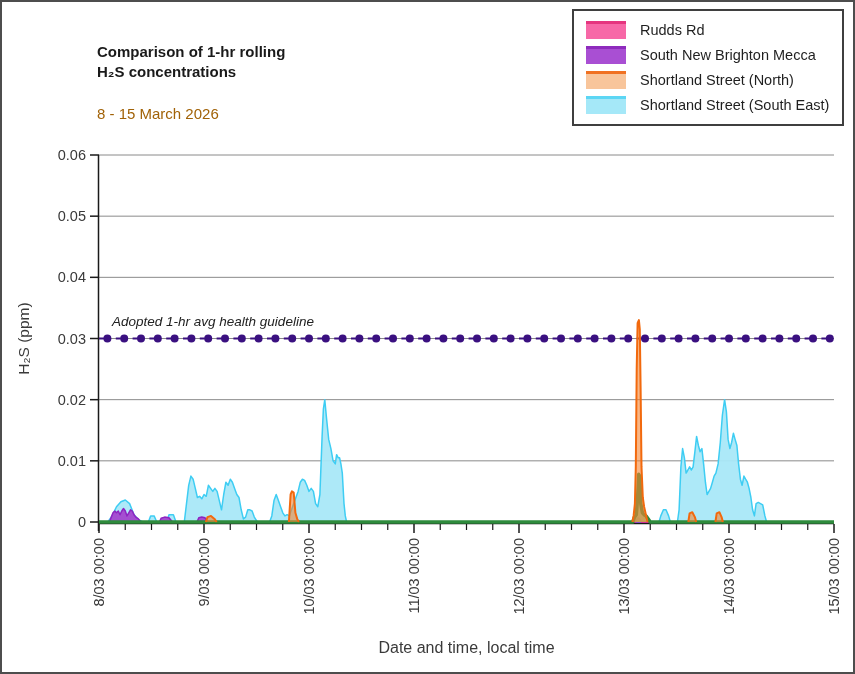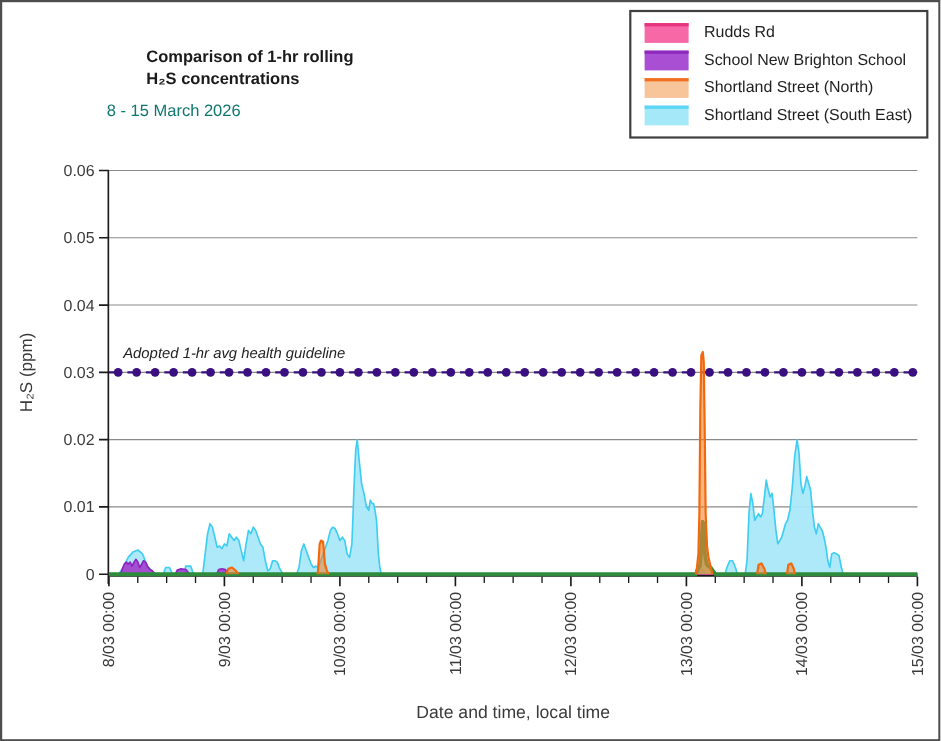--- a/index.html
+++ b/index.html
@@ -1,19 +1,19 @@
 <!DOCTYPE html>
 <html><head>
 <meta charset="utf-8">
 <style>
   html,body{margin:0;padding:0;background:#e8e8e8;font-family:"Liberation Sans",sans-serif;}
   .frame{position:relative;width:855px;height:674px;background:#ffffff;border:2px solid #4d4d4d;box-sizing:border-box;overflow:hidden;}
   .title-block{position:absolute;left:95px;top:40px;color:#1a1a1a;}
-  .title-line{font-size:15px;font-weight:bold;line-height:20px;display:block;margin-left:36px;}
-  .subtitle{font-size:15px;font-weight:normal;display:block;margin-top:10px;color:#0f766e;}
+  .title-line{font-size:15px;font-weight:bold;line-height:20px;display:block;}
+  .subtitle{font-size:15px;font-weight:normal;display:block;margin-top:23px;color:#a16207;}
   .legend{position:absolute;left:570px;top:7px;width:272px;border:2px solid #3f3f3f;background:#fff;box-sizing:border-box;padding:6px 6px 7px 12px;}
   .legend-row{display:flex;align-items:center;height:25px;}
   .legend-swatch{width:40px;height:18px;flex:0 0 40px;border-top:3px solid #000;box-sizing:border-box;margin-right:14px;}
   .legend-label{font-size:14.5px;color:#1f1f1f;white-space:nowrap;}
   svg{position:absolute;left:0;top:0;}
   text{font-family:"Liberation Sans",sans-serif;}
 </style>
 </head>
 <body>
 
@@ -25,21 +25,21 @@
   </div>
 
   <div class="legend">
     <div id="legend-list">
         <div class="legend-row">
           <span class="legend-swatch" style="background: rgb(247, 104, 167); border-top-color: rgb(229, 53, 127);"></span>
           <span class="legend-label">Rudds Rd</span>
         </div>
         <div class="legend-row">
           <span class="legend-swatch" style="background: rgb(169, 79, 211); border-top-color: rgb(142, 43, 189);"></span>
-          <span class="legend-label">School New Brighton School</span>
+          <span class="legend-label">South New Brighton Mecca</span>
         </div>
         <div class="legend-row">
           <span class="legend-swatch" style="background: rgb(248, 197, 155); border-top-color: rgb(240, 113, 34);"></span>
           <span class="legend-label">Shortland Street (North)</span>
         </div>
         <div class="legend-row">
           <span class="legend-swatch" style="background: rgb(165, 232, 248); border-top-color: rgb(92, 214, 244);"></span>
           <span class="legend-label">Shortland Street (South East)</span>
         </div>
       </div>

